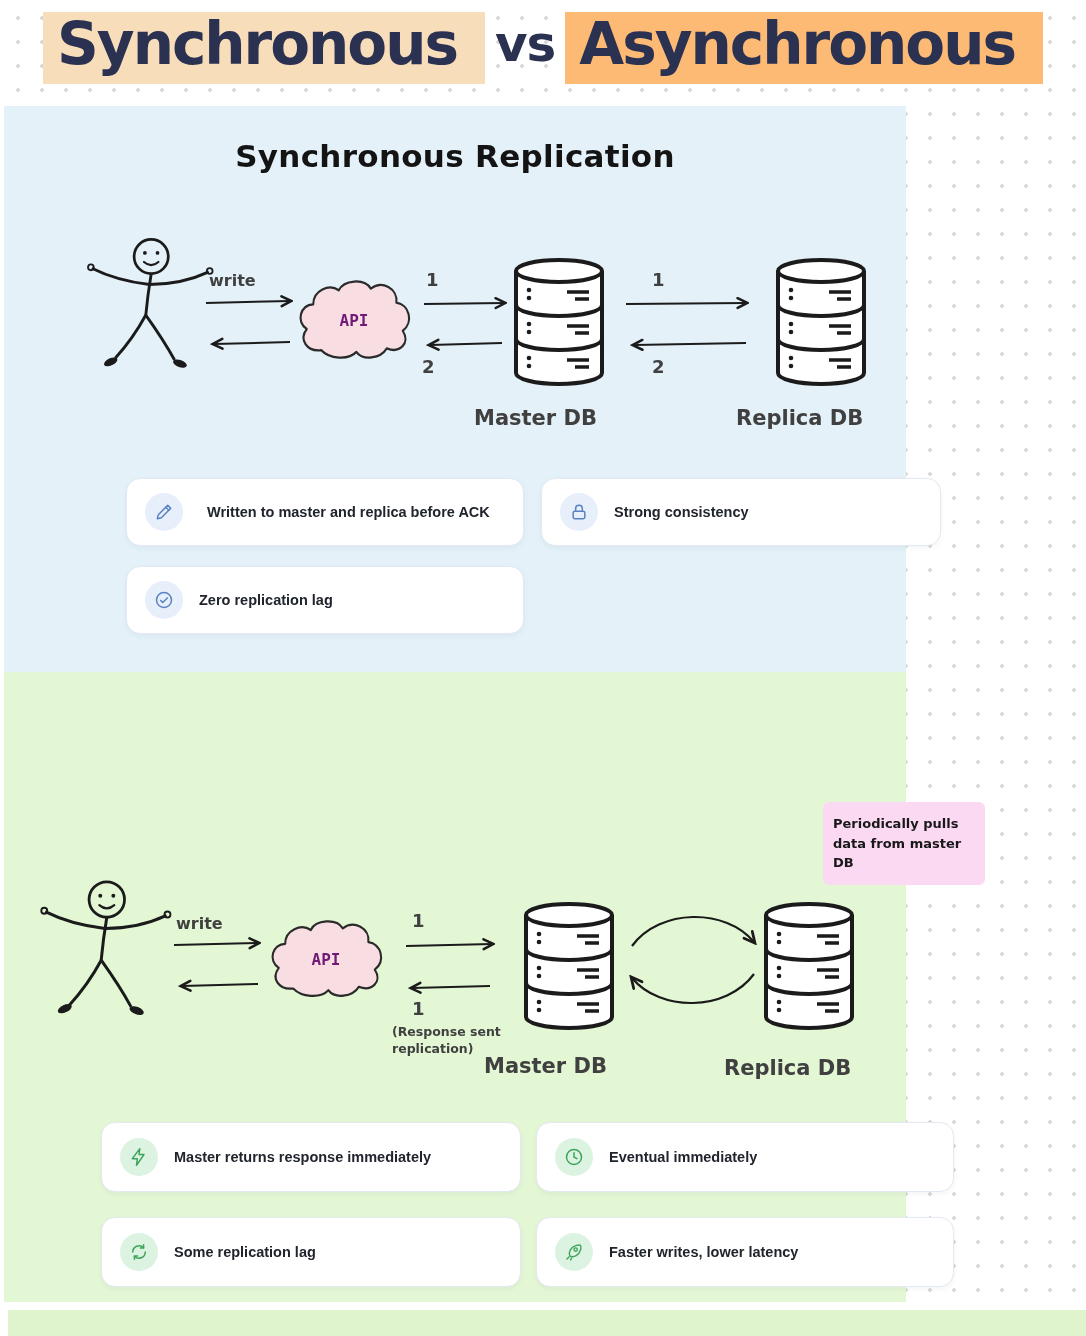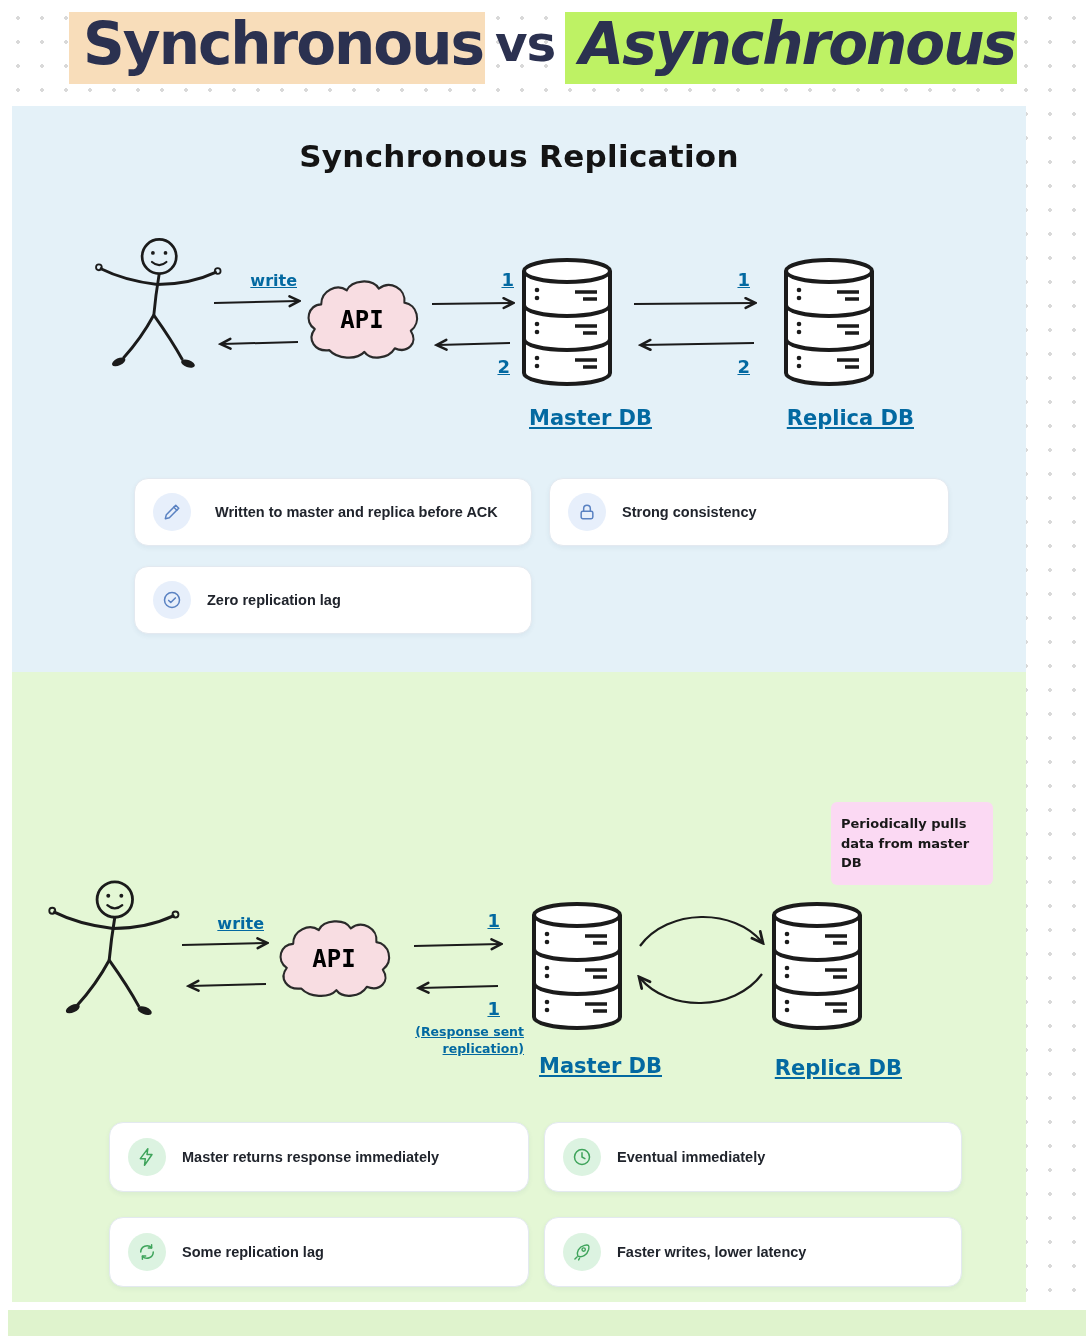--- a/index.html
+++ b/index.html
@@ -8,43 +8,43 @@
     font-family:"DejaVu Sans", sans-serif;
     background-color:#ffffff;
     background-image: radial-gradient(#d9d9d9 1.6px, transparent 1.7px);
     background-size:24px 24px;
     background-position:6px 6px;
     overflow:hidden;
     color:#1b1b1b;
   }
   .hero { height:96px; display:flex; align-items:center; justify-content:center; gap:10px; }
   .hero-title { display:flex; align-items:center; gap:10px; font-weight:bold; color:#2b3150; }
-  .hl { font-size:58px; line-height:1.05; letter-spacing:-2px; padding:2px 2px 10px 14px; }
+  .hl { font-size:58px; line-height:1.05; letter-spacing:-2px; padding:2px 28px 10px 14px; }
   .sync-hl { background:#f8ddba; }
-  .async-hl { background:#bef264;font-style:italic; }
+  .async-hl { background:#fdba74; }
   .vs-word { font-size:50px; letter-spacing:-1px; padding-bottom:8px; }
 
-  .panel { position:relative; margin-left:12px; width:1014px; }
+  .panel { position:relative; margin-left:4px; width:902px; }
   .sync-panel { background:#e4f1f8; height:566px; margin-top:10px; }
   .async-panel { background:#e4f7d5; height:630px; }
   .footer-bar { margin-left:8px; width:1078px; height:26px; background:#dff3cd; margin-top:8px; }
 
   .section-title { text-align:center; padding-top:32px; font-size:31px; font-weight:bold; color:#141414; letter-spacing:0.3px; }
 
   .abs { position:absolute; }
-  .dlabel { position:absolute; font-weight:bold; color:#0369a1; text-align:right;text-decoration:underline; }
+  .dlabel { position:absolute; font-weight:bold; color:#404040; text-align:left; }
   .write-lbl { font-size:16px; }
   .step-lbl { font-size:18px; }
   .db-lbl { font-size:21px; }
   .small-note { font-size:12.5px; line-height:1.35; }
 
   .api-cloud { position:absolute; }
   .api-cloud svg { width:100%; height:100%; display:block; }
   .api-text { position:absolute; inset:0; display:flex; align-items:center; justify-content:center;
-              font-family:"DejaVu Sans Mono", monospace; font-weight:bold; font-size:24px; color:#000000;
+              font-family:"DejaVu Sans Mono", monospace; font-weight:bold; font-size:16px; color:#701a75;
               padding-bottom:4px; }
 
   .note-box { position:absolute; background:#fbd9f3; border-radius:6px; padding:12px 10px;
               font-size:13px; font-weight:bold; line-height:1.5; color:#181818; }
 
   .card { position:absolute; background:#ffffff; border:1px solid #e3e9f0; border-radius:14px;
           display:flex; align-items:center; gap:16px; padding:0 18px;
           box-shadow:0 2px 5px rgba(40,70,100,0.06); }
   .icon-circle { width:38px; height:38px; border-radius:50%; flex:none;
                  display:flex; align-items:center; justify-content:center; }

